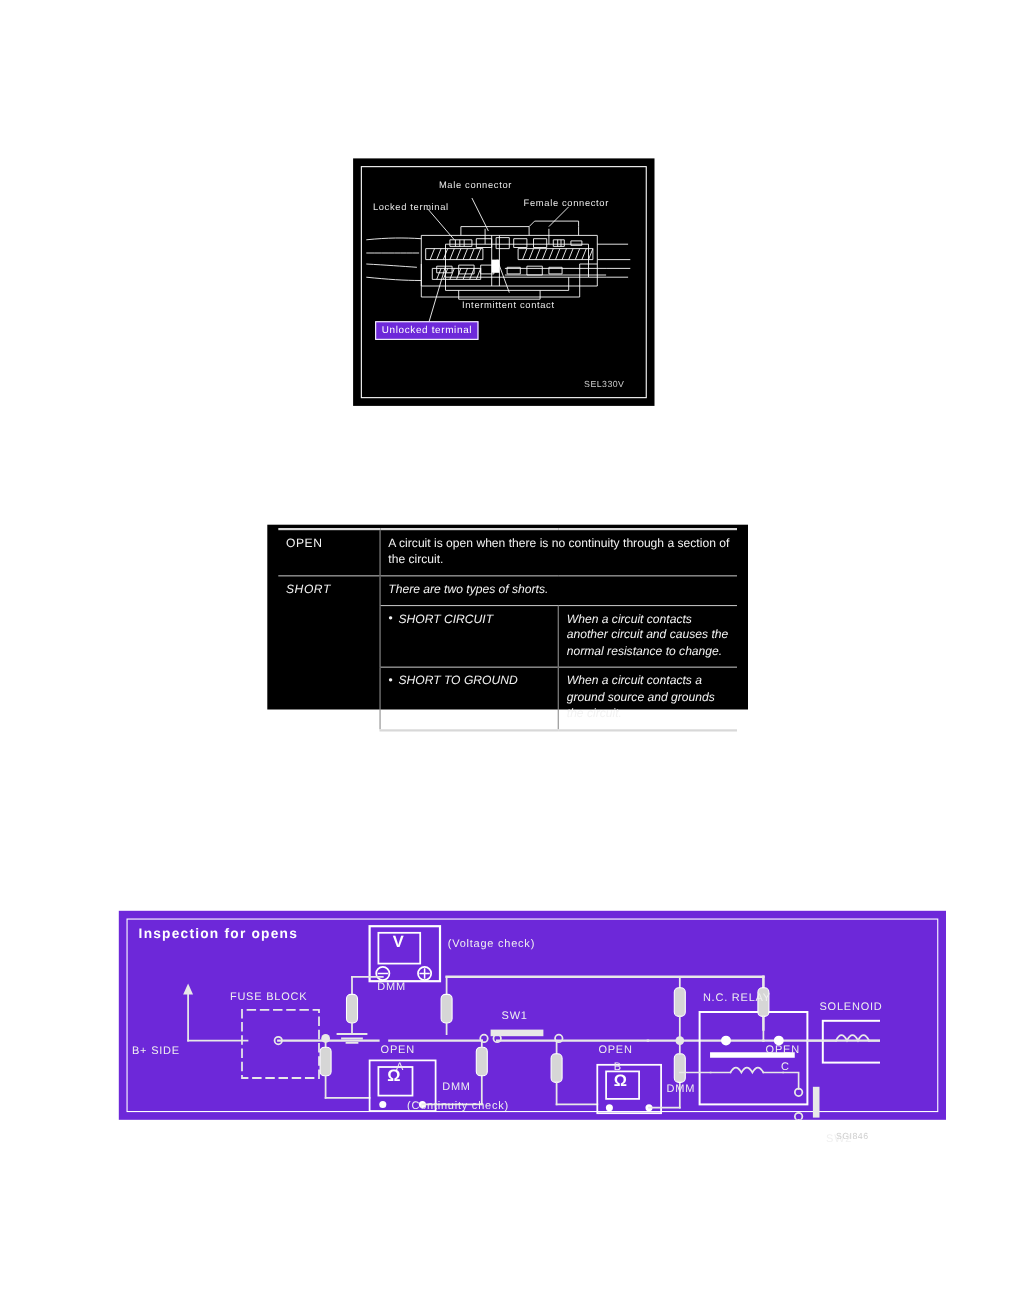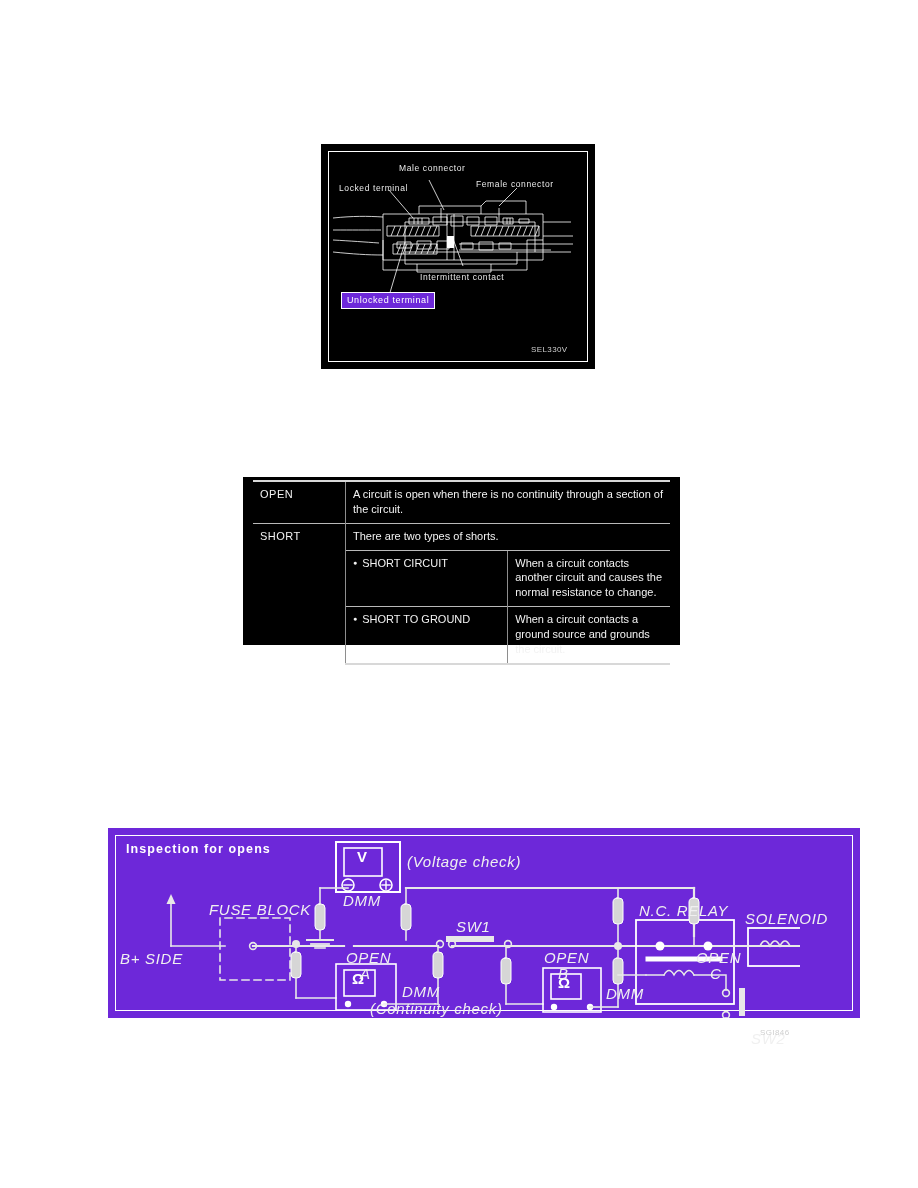--- a/index.html
+++ b/index.html
@@ -77,21 +77,21 @@
     table-layout: fixed;
   }
   #tbl-openshort td {
     color: #f2f2f2;
     font-size: 11px;
     line-height: 1.35;
     vertical-align: top;
     padding: 5px 7px 6px 7px;
   }
   .rule-top { border-top: 2px solid #d8d8d8; }
-  .rule-top-thin { border-top: 1px solid #b9b9b9; }
+  .rule-top-thin { border-top: 1px solid #b9b9b9; font-style: italic; }
   .rule-bot { border-bottom: 2px solid #d8d8d8; }
   .rule-left { border-left: 1px solid #8e8e8e; }
   .cell-key { width: 78px; letter-spacing: .5px; }
   .cell-mid { width: 148px; }
   .bullet::before {
     content: "\25CF";
     font-size: 7px;
     vertical-align: 2px;
     margin-right: 5px;
   }
@@ -119,24 +119,23 @@
     top: 14px;
     color: #ffffff;
     font-size: 12.5px;
     font-weight: bold;
     letter-spacing: 1.1px;
     white-space: nowrap;
   }
   .clabel {
     position: absolute;
     color: #f0f0f0;
-    font-size: 15px;
+    font-size: 10px;
     letter-spacing: .7px;
     white-space: nowrap;
-    font-style: italic;
   }
   .meter-glyph {
     position: absolute;
     color: #ffffff;
     font-size: 15px;
     font-weight: bold;
     white-space: nowrap;
   }
 </style>
 </head>

